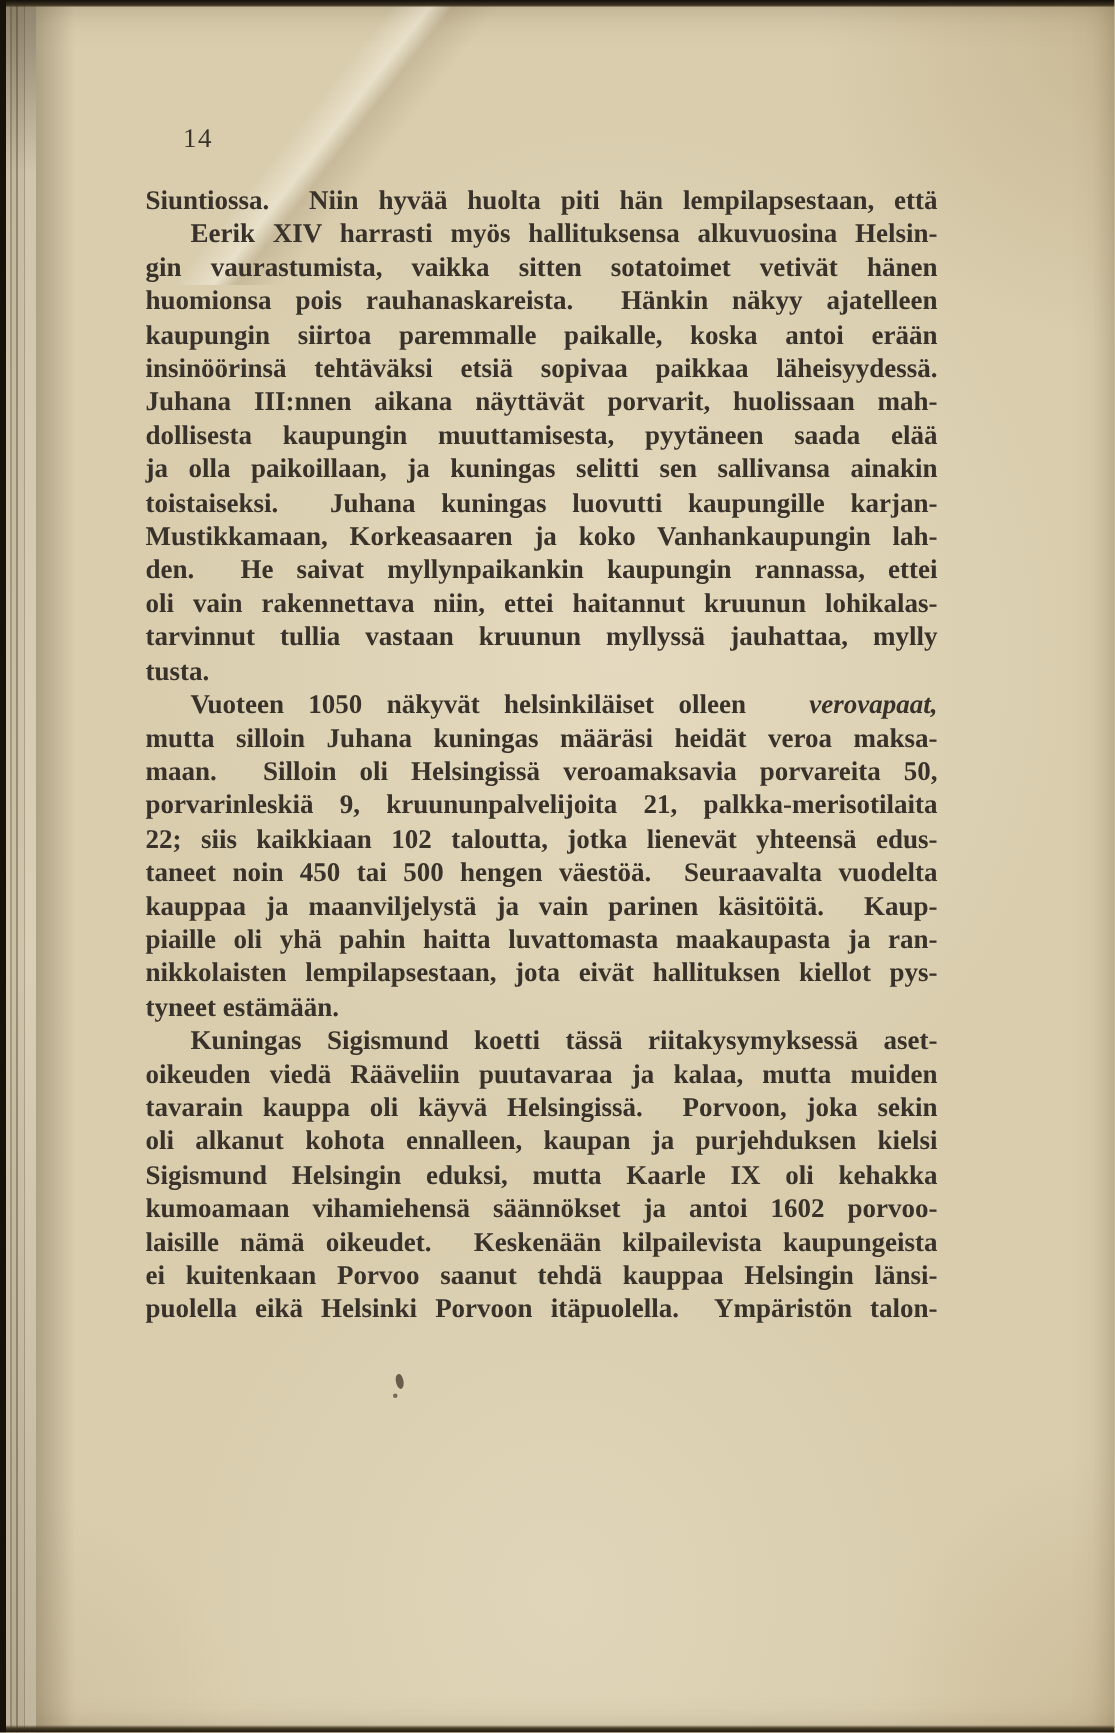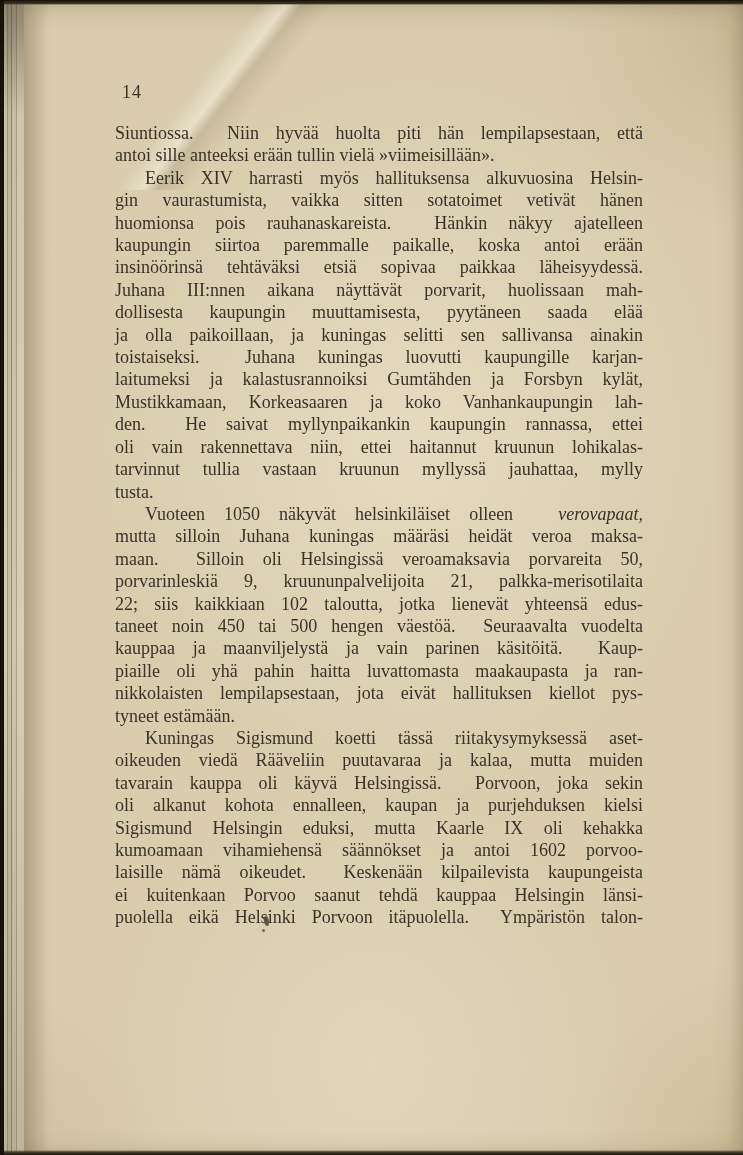--- a/index.html
+++ b/index.html
@@ -45,23 +45,23 @@
                inset 0 18px 30px -20px rgba(92,74,44,.45),
                inset 0 -14px 26px -18px rgba(92,74,44,.30);}
 
   
   .crease{position:absolute;left:45px;top:-10px;width:360px;height:200px;z-index:3;pointer-events:none;
     background:linear-gradient(128deg,rgba(0,0,0,0) 44%,rgba(245,240,224,.55) 49%,rgba(120,100,66,.18) 52%,rgba(0,0,0,0) 58%);}
 
   .page-number{position:absolute;left:122px;top:82px;z-index:8;
     font-size:18px;letter-spacing:1px;color:#3a332a;}
 
-  .text-block{position:absolute;left:115px;top:122px;width:528px;z-index:8;
+  .text-block{position:absolute;left:97px;top:122px;width:528px;z-index:8;
     font-size:18px;line-height:22.4px;color:#39322a;
-    text-rendering:optimizeLegibility;}
+    text-rendering:optimizeLegibility;font-weight:bold;}
   .paragraph{margin:0;}
   .paragraph.indent .text-line:first-child{text-indent:30px;}
   .text-line{text-align:justify;text-align-last:justify;}
   .text-line.short{text-align-last:left;}
   .text-line em{font-style:italic;margin-left:26px;}
 
   .ink-smudge{position:absolute;left:264px;top:916px;width:5px;height:10px;z-index:9;
     background:#55483a;border-radius:50% 40% 55% 45%;transform:rotate(-14deg);opacity:.85;}
   .ink-dot{position:absolute;left:262px;top:929px;width:3px;height:3px;z-index:9;
     background:#5c4f40;border-radius:50%;opacity:.8;}
@@ -76,33 +76,31 @@
   <div class="binding-shadow"></div>
   <div class="left-edge"></div>
   <div class="top-edge"></div>
   <div class="bottom-edge"></div>
 
   <div class="page-number">14</div>
 
   <div class="text-block" id="text-block">
       <div class="paragraph">
         <div class="text-line"><span>Siuntiossa.&nbsp; Niin hyvää huolta piti hän lempilapsestaan, että</span></div>
-        <div class="text-line short"><span>antoi sille anteeksi erään tullin vielä »viimeisillään».</span></div>
       </div>
       <div class="paragraph indent">
         <div class="text-line"><span>Eerik XIV harrasti myös hallituksensa alkuvuosina Helsin-</span></div>
         <div class="text-line"><span>gin vaurastumista, vaikka sitten sotatoimet vetivät hänen</span></div>
         <div class="text-line"><span>huomionsa pois rauhanaskareista.&nbsp; Hänkin näkyy ajatelleen</span></div>
         <div class="text-line"><span>kaupungin siirtoa paremmalle paikalle, koska antoi erään</span></div>
         <div class="text-line"><span>insinöörinsä tehtäväksi etsiä sopivaa paikkaa läheisyydessä.</span></div>
         <div class="text-line"><span>Juhana III:nnen aikana näyttävät porvarit, huolissaan mah-</span></div>
         <div class="text-line"><span>dollisesta kaupungin muuttamisesta, pyytäneen saada elää</span></div>
         <div class="text-line"><span>ja olla paikoillaan, ja kuningas selitti sen sallivansa ainakin</span></div>
         <div class="text-line"><span>toistaiseksi.&nbsp; Juhana kuningas luovutti kaupungille karjan-</span></div>
-        <div class="text-line"><span>laitumeksi ja kalastusrannoiksi Gumtähden ja Forsbyn kylät,</span></div>
         <div class="text-line"><span>Mustikkamaan, Korkeasaaren ja koko Vanhankaupungin lah-</span></div>
         <div class="text-line"><span>den.&nbsp; He saivat myllynpaikankin kaupungin rannassa, ettei</span></div>
         <div class="text-line"><span>oli vain rakennettava niin, ettei haitannut kruunun lohikalas-</span></div>
         <div class="text-line"><span>tarvinnut tullia vastaan kruunun myllyssä jauhattaa, mylly</span></div>
         <div class="text-line short"><span>tusta.</span></div>
       </div>
       <div class="paragraph indent">
         <div class="text-line"><span>Vuoteen 1050 näkyvät helsinkiläiset olleen </span><em>verovapaat,</em></div>
         <div class="text-line"><span>mutta silloin Juhana kuningas määräsi heidät veroa maksa-</span></div>
         <div class="text-line"><span>maan.&nbsp; Silloin oli Helsingissä veroamaksavia porvareita 50,</span></div>

